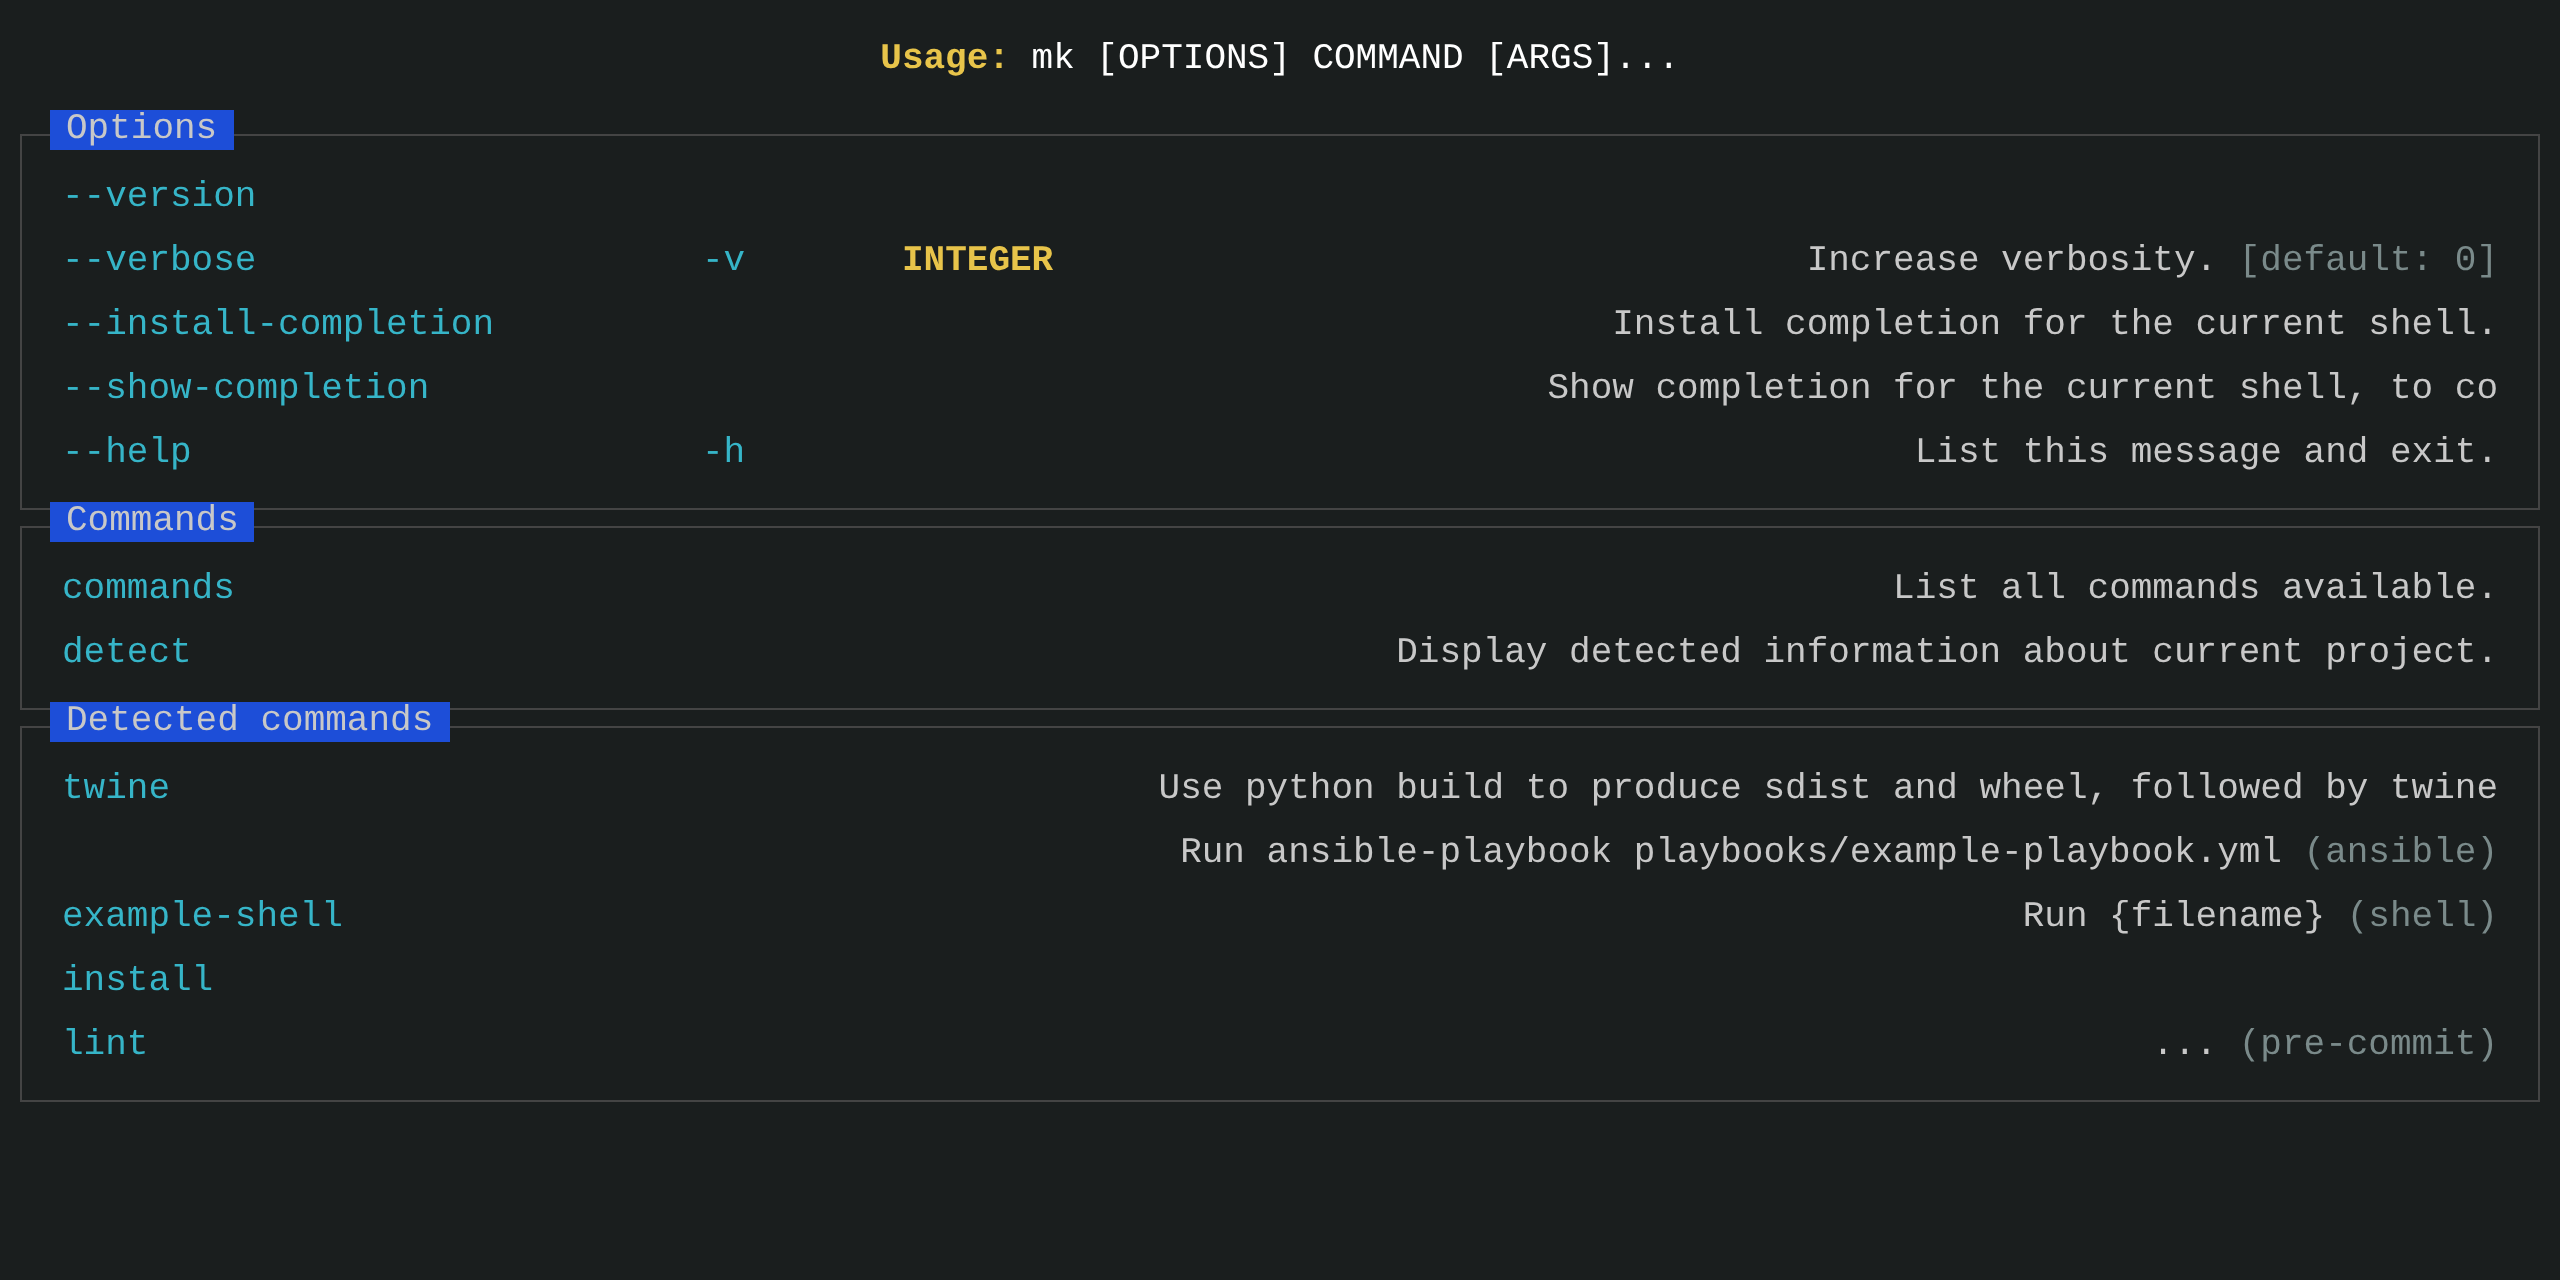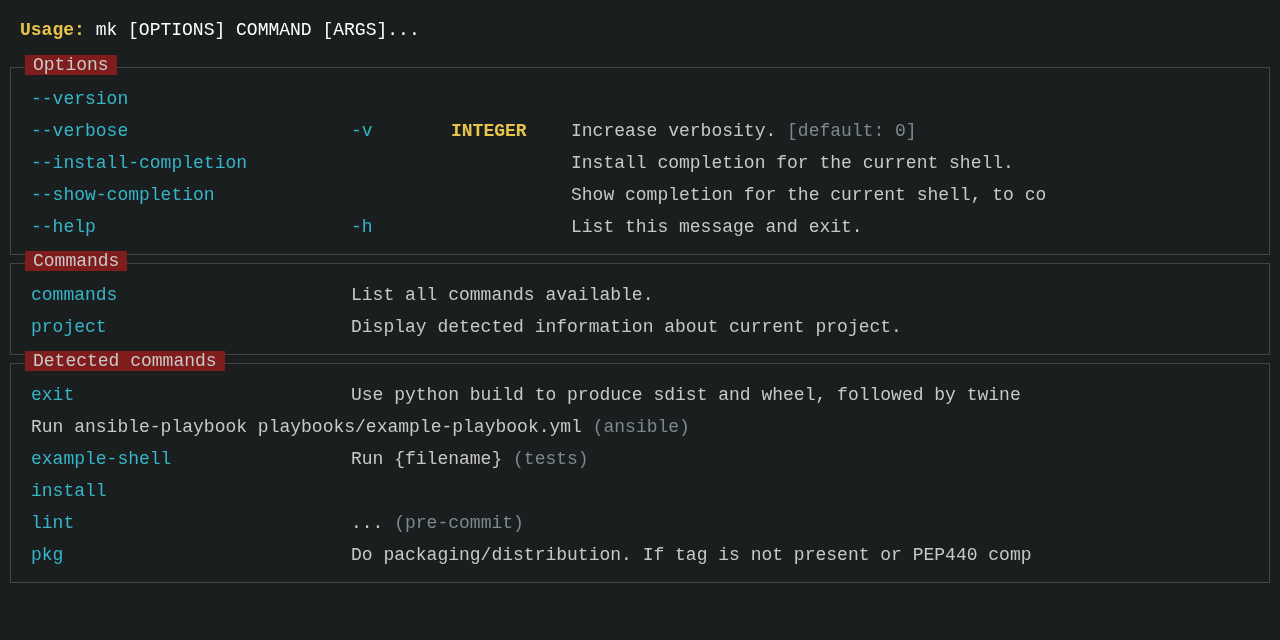--- a/index.html
+++ b/index.html
@@ -15,34 +15,35 @@
       font-size: 18px;
       width: 1280px;
       min-height: 640px;
       overflow: hidden;
       padding: 10px 0;
     }
 
     .usage-line {
       padding: 8px 20px 16px 20px;
       line-height: 1.4;
+      text-align: center;
     }
 
     .section {
       border: 1px solid #444;
       margin: 8px 10px;
       padding: 10px 0 10px 0;
       position: relative;
     }
 
     .section-label {
       position: absolute;
       top: -13px;
       left: 14px;
-      background-color: #7f1d1d;
+      background-color: #1d4ed8;
       padding: 0 8px;
       color: #c8c8c8;
       font-size: 18px;
     }
 
     .section-content {
       padding: 6px 20px 0 20px;
     }
 
     .row {
@@ -69,20 +70,21 @@
       flex-shrink: 0;
       color: #e8c44a;
       font-weight: bold;
     }
 
     .col-desc {
       color: #c8c8c8;
       flex: 1;
       overflow: hidden;
       white-space: nowrap;
+      text-align: right;
     }
 
     .text-muted {
       color: #7a8a8a;
     }
 
     .text-normal {
       color: #c8c8c8;
     }
 
@@ -150,60 +152,56 @@
 <div class="section">
   <span class="section-label">Commands</span>
   <div class="section-content">
 
     <div class="row">
       <span class="col-name">commands</span>
       <span class="col-desc text-normal">List all commands available.</span>
     </div>
 
     <div class="row">
-      <span class="col-name">project</span>
+      <span class="col-name">detect</span>
       <span class="col-desc text-normal">Display detected information about current project.</span>
     </div>
 
   </div>
 </div>
 
 <div class="section">
   <span class="section-label">Detected commands</span>
   <div class="section-content">
 
     <div class="row">
-      <span class="col-name">exit</span>
+      <span class="col-name">twine</span>
       <span class="col-desc text-normal">Use python build to produce sdist and wheel, followed by twine</span>
     </div>
 
     <div class="row">
       <span class="col-desc text-normal">
         Run ansible-playbook playbooks/example-playbook.yml <span class="text-muted">(ansible)</span>
       </span>
     </div>
 
     <div class="row">
       <span class="col-name">example-shell</span>
       <span class="col-desc text-normal">
-        Run {filename} <span class="text-muted">(tests)</span>
+        Run {filename} <span class="text-muted">(shell)</span>
       </span>
     </div>
 
     <div class="row">
       <span class="col-name">install</span>
     </div>
 
     <div class="row">
       <span class="col-name">lint</span>
       <span class="col-desc text-normal">
         ... <span class="text-muted">(pre-commit)</span>
       </span>
     </div>
 
 
-    <div class="row">
-      <span class="col-name">pkg</span>
-      <span class="col-desc text-normal">Do packaging/distribution. If tag is not present or PEP440 comp</span>
-    </div>
 
   </div>
 </div>
 
 </body></html>

